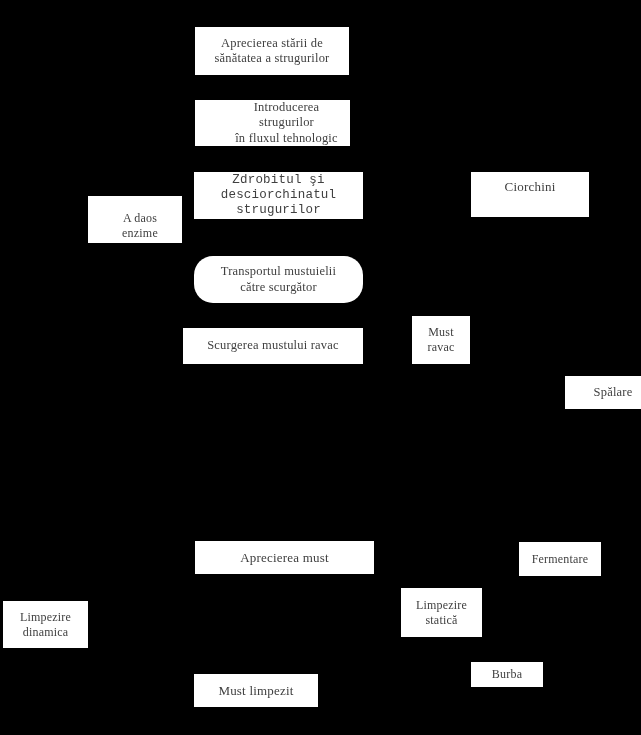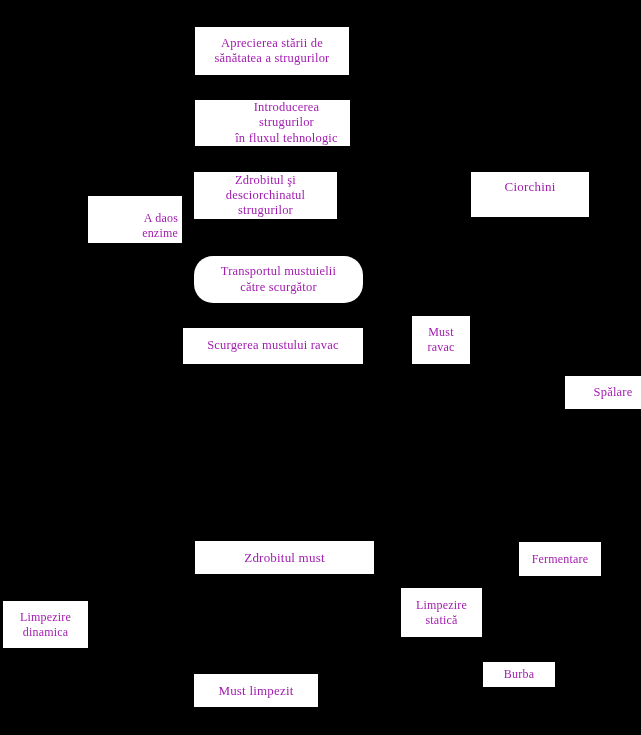--- a/index.html
+++ b/index.html
@@ -11,21 +11,21 @@
     position: relative;
     width: 641px;
     height: 735px;
     background: #000000;
     overflow: hidden;
     font-family: "Liberation Serif", "DejaVu Serif", serif;
   }
   .node {
     position: absolute;
     background: #ffffff;
-    color: #a21caf;
+    color: #404040;
     box-sizing: border-box;
     display: flex;
     align-items: center;
     justify-content: center;
     text-align: center;
     line-height: 1.22;
     letter-spacing: 0.2px;
     overflow: hidden;
   }
   .node .txt {
@@ -33,42 +33,42 @@
     width: 100%;
     padding: 0 4px;
     box-sizing: border-box;
     white-space: pre-line;
   }
   
   .al-top    { align-items: flex-start; }
   .al-top .txt { padding-top: 7px; }
   .al-center { align-items: center; }
   
-  .ha-left .txt   { text-align: right; padding-left: 14px; margin-top: 12px; }
+  .ha-left .txt   { text-align: center; padding-left: 14px; margin-top: 12px; }
   .ha-center .txt { text-align: center; }
   .fs-13 { font-size: 13px; }
   .fs-12 { font-size: 12.5px; }
   .fs-11 { font-size: 12px; }
 </style>
 </head>
 <body>
 
 <div id="canvas">
 
   <div class="node al-center ha-center fs-12" style="left:195px; top:27px; width:154px; height:48px;">
     <span class="txt">Aprecierea stării de
 sănătatea a strugurilor</span>
   </div>
 
   <div class="node al-center ha-center fs-12" style="left:195px; top:100px; width:155px; height:46px;padding-left:28px;">
     <span class="txt">Introducerea strugurilor
 în fluxul tehnologic</span>
   </div>
 
-  <div class="node al-center ha-center fs-12" style="left:194px; top:172px; width:143px; height:47px;">
+  <div class="node al-center ha-center fs-12" style="left:194px; top:172px; width:169px; height:47px;font-family:Liberation Mono, monospace;">
     <span class="txt">Zdrobitul şi desciorchinatul
 strugurilor</span>
   </div>
 
   <div class="node al-top ha-center fs-13" style="left:471px; top:172px; width:118px; height:45px;">
     <span class="txt">Ciorchini</span>
   </div>
 
   <div class="node al-center ha-left fs-11" style="left:88px; top:196px; width:94px; height:47px;">
     <span class="txt">A daos
@@ -87,38 +87,38 @@
   <div class="node al-center ha-center fs-11" style="left:412px; top:316px; width:58px; height:48px;">
     <span class="txt">Must
 ravac</span>
   </div>
 
   <div class="node al-center ha-center fs-12" style="left:565px; top:376px; width:96px; height:33px;">
     <span class="txt">Spălare</span>
   </div>
 
   <div class="node al-center ha-center fs-13" style="left:195px; top:541px; width:179px; height:33px;">
-    <span class="txt">Zdrobitul must</span>
+    <span class="txt">Aprecierea must</span>
   </div>
 
   <div class="node al-center ha-center fs-11" style="left:519px; top:542px; width:82px; height:34px;">
     <span class="txt">Fermentare</span>
   </div>
 
   <div class="node al-center ha-center fs-11" style="left:401px; top:588px; width:81px; height:49px;">
     <span class="txt">Limpezire
 statică</span>
   </div>
 
   <div class="node al-center ha-center fs-11" style="left:3px; top:601px; width:85px; height:47px;">
     <span class="txt">Limpezire
 dinamica</span>
   </div>
 
-  <div class="node al-center ha-center fs-11" style="left:483px; top:662px; width:72px; height:25px;">
+  <div class="node al-center ha-center fs-11" style="left:471px; top:662px; width:72px; height:25px;">
     <span class="txt">Burba</span>
   </div>
 
   <div class="node al-center ha-center fs-13" style="left:194px; top:674px; width:124px; height:33px;">
     <span class="txt">Must limpezit</span>
   </div>
 
 </div>
 
 </body></html>

